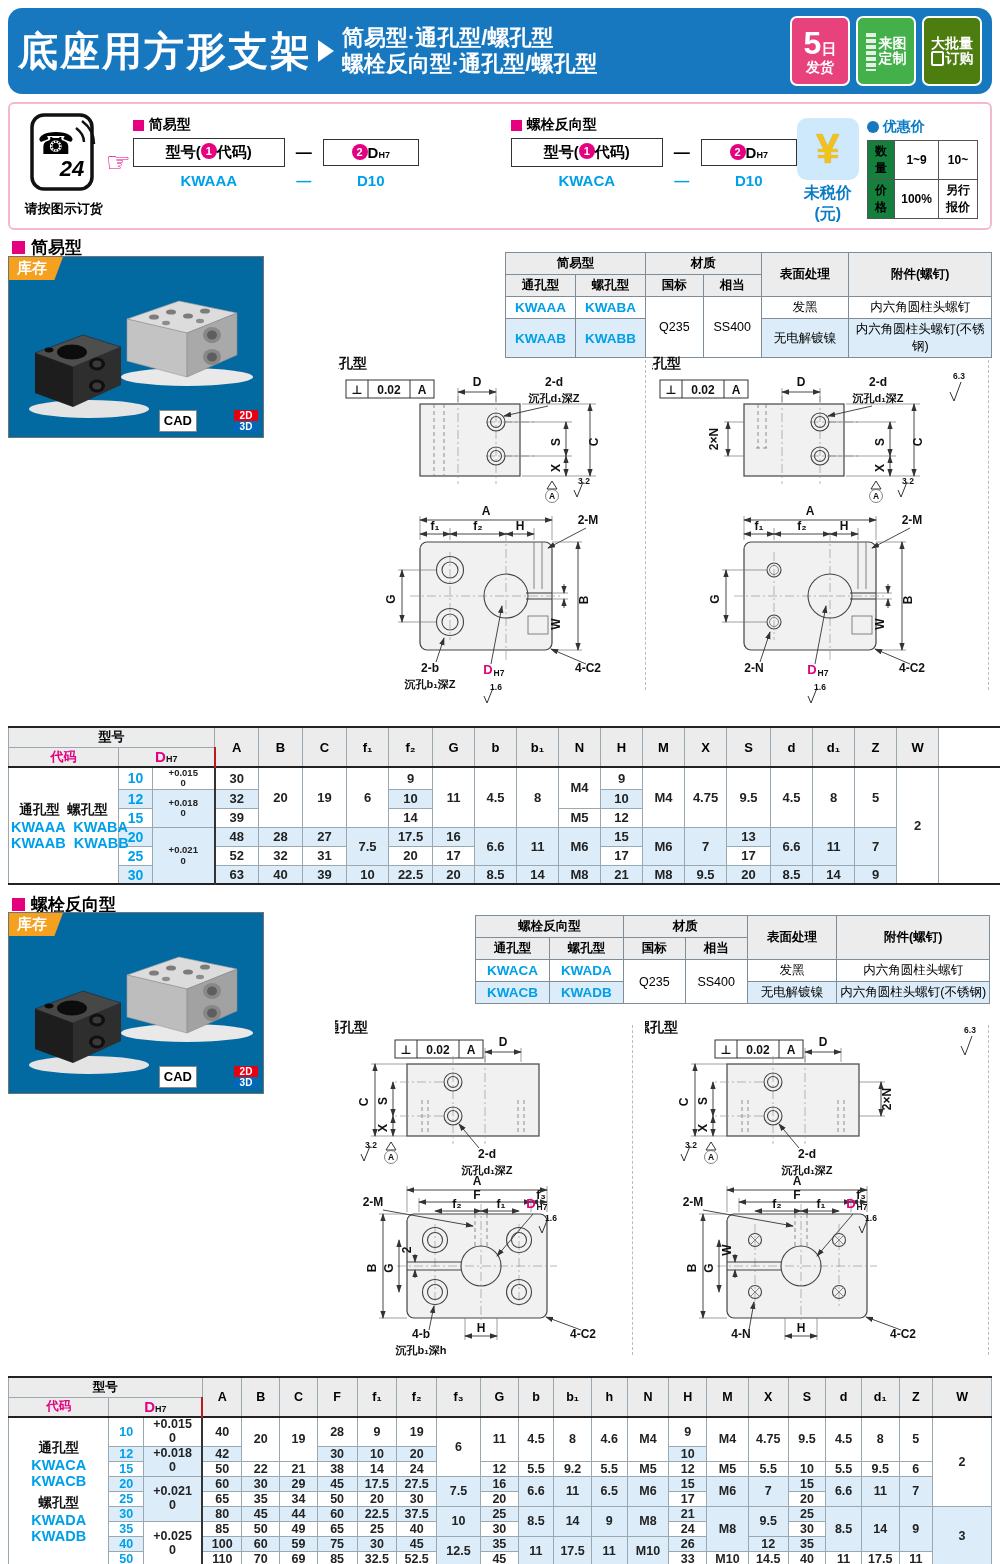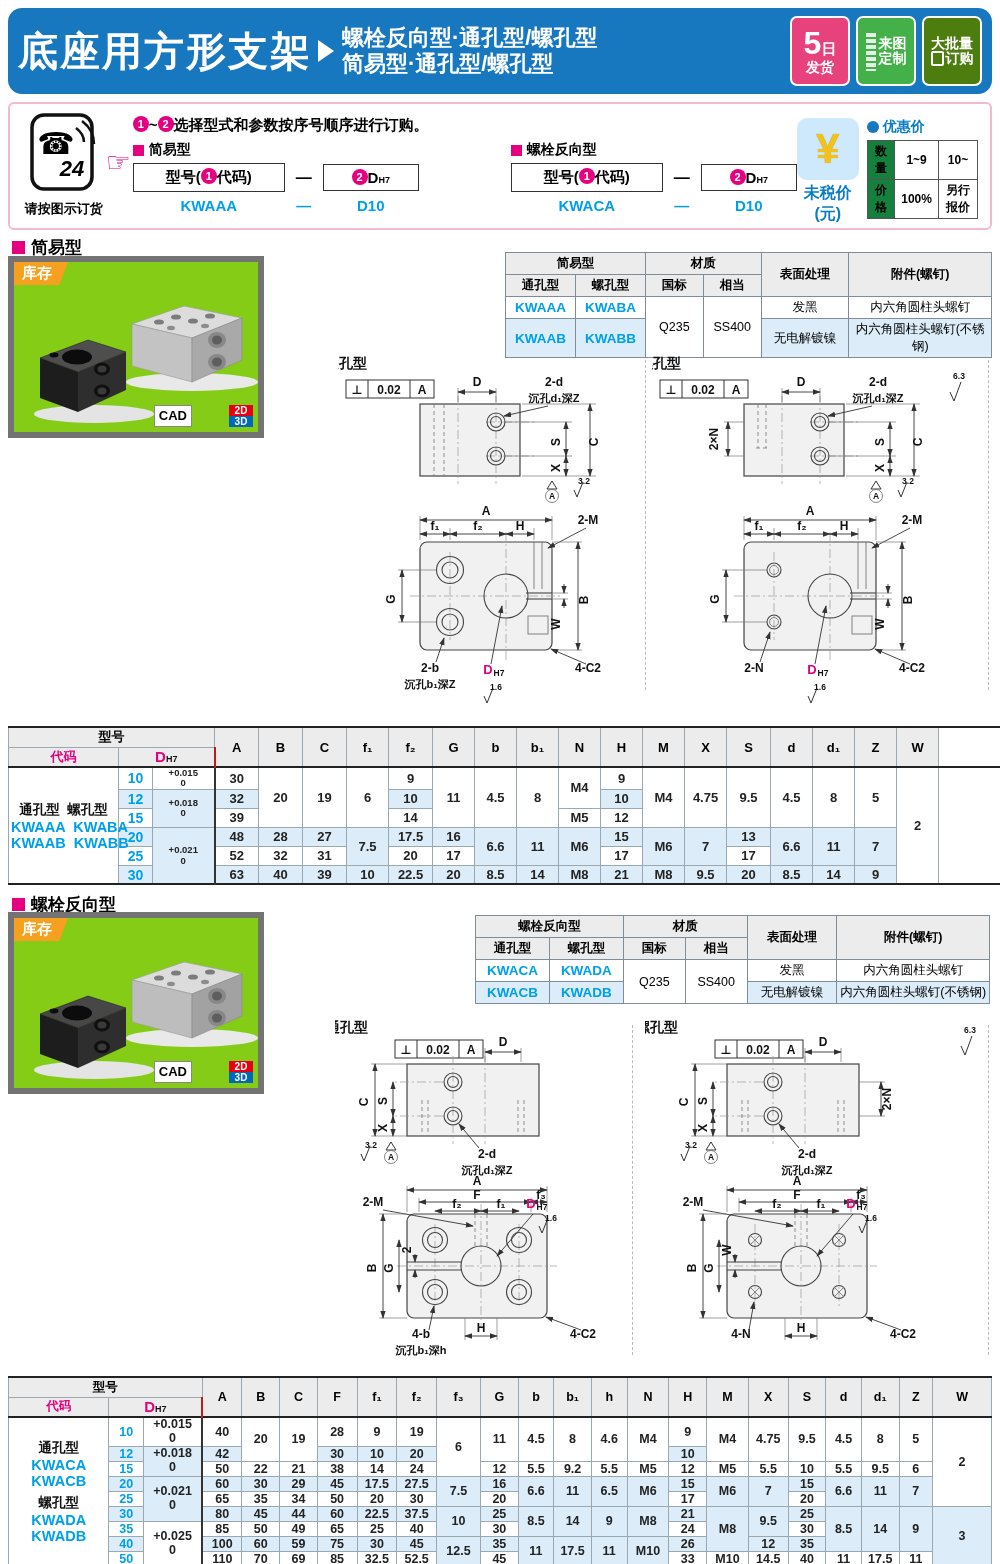--- a/index.html
+++ b/index.html
@@ -60,21 +60,21 @@
   table.ptable { border-collapse:collapse; margin-top:4px; font-size:12px; font-weight:700; }
   table.ptable td { border:1px solid #555; padding:2px 6px; text-align:center; }
   table.ptable td.h { background:#15803d; }
 
   
   .sectitle { position:absolute; left:12px; display:flex; align-items:center; gap:6px;
               font-size:17px; font-weight:800; }
   .pksq2 { width:13px; height:13px; background:#e4007f; }
 
   
-  .photo { position:absolute; left:8px; width:256px; height:182px; border:6px solid #737373; background:#84cc16; }
+  .photo { position:absolute; left:8px; width:256px; height:182px; border:1px solid #737373; background:#0369a1; }
   .stock { position:absolute; left:0; top:0; background:#f5a01e; color:#fff; font-weight:800;
            font-size:15px; padding:2px 16px 2px 8px;
            clip-path:polygon(0 0,100% 0,84% 100%,0 100%); }
   .cadbadge { position:absolute; right:5px; bottom:5px; display:flex; align-items:stretch; }
   .cadtxt { border:1px solid #888; background:#fff; font-weight:800; font-size:13px; padding:2px 4px; }
   .cadnum { display:flex; flex-direction:column;padding-left:37px; }
   .cadnum span { width:24px; font-size:10px; font-weight:800; color:#fff; text-align:center; flex:1;
                  display:flex; align-items:center; justify-content:center; }
   .cad2d { background:#e60012; } .cad3d { background:#0068b7; }
 
@@ -134,22 +134,22 @@
 </style>
 </head>
 <body>
 
 <div class="page">
 
   <div class="hdr">
     <div class="hdr-title">底座用方形支架</div>
     <div class="hdr-arrow"></div>
     <div class="hdr-subs">
+      <div>简易型·通孔型/螺孔型</div>
       <div>螺栓反向型·通孔型/螺孔型</div>
-      <div>简易型·通孔型/螺孔型</div>
     </div>
     <div class="badges">
       <div class="badge b1">
         <div><span class="big">5</span><span class="unit">日</span></div>
         <div class="sm">发货</div>
       </div>
       <div class="badge b2">
         <div class="b2row">
             <span class="ruler"></span>
           <span class="sm"><span>来图</span><br>
@@ -172,23 +172,20 @@
         <rect x="4" y="3" width="60" height="74" rx="12" fill="none" stroke="#111" stroke-width="3.5"></rect>
         <text x="28" y="42" style="font-size:30px;font-weight:700;" text-anchor="middle">☎</text>
         <text x="44" y="64" style="font-size:22px;font-weight:900;font-style:italic;" text-anchor="middle">24</text>
         <path d="M48,16 q8,6 8,14" fill="none" stroke="#111" stroke-width="2.5"></path>
         <path d="M54,9 q12,9 12,23" fill="none" stroke="#111" stroke-width="2.5"></path>
       </svg>
       <div class="lbl">请按图示订货</div>
     </div>
     <div class="finger">☞</div>
     <div class="ordmain">
-      <div class="stepnote">
-        <span class="numc">1</span><span>~</span><span class="numc">2</span><span>选择型式和参数按序号顺序进行订购。</span>
-      </div>
       <div class="ordgroups">
         <div>
           <div class="ogtitle">
               <span class="pksq"></span>
               <span>简易型</span>
             </div>
           <div class="obrow">
             <div class="obox m"><span>型号(</span><span class="numc">1</span><span>代码)</span></div>
             <div class="odash">—</div>
             <div class="obox d"><span class="numc">2</span><span>D</span><span class="sub7">H7</span></div>

